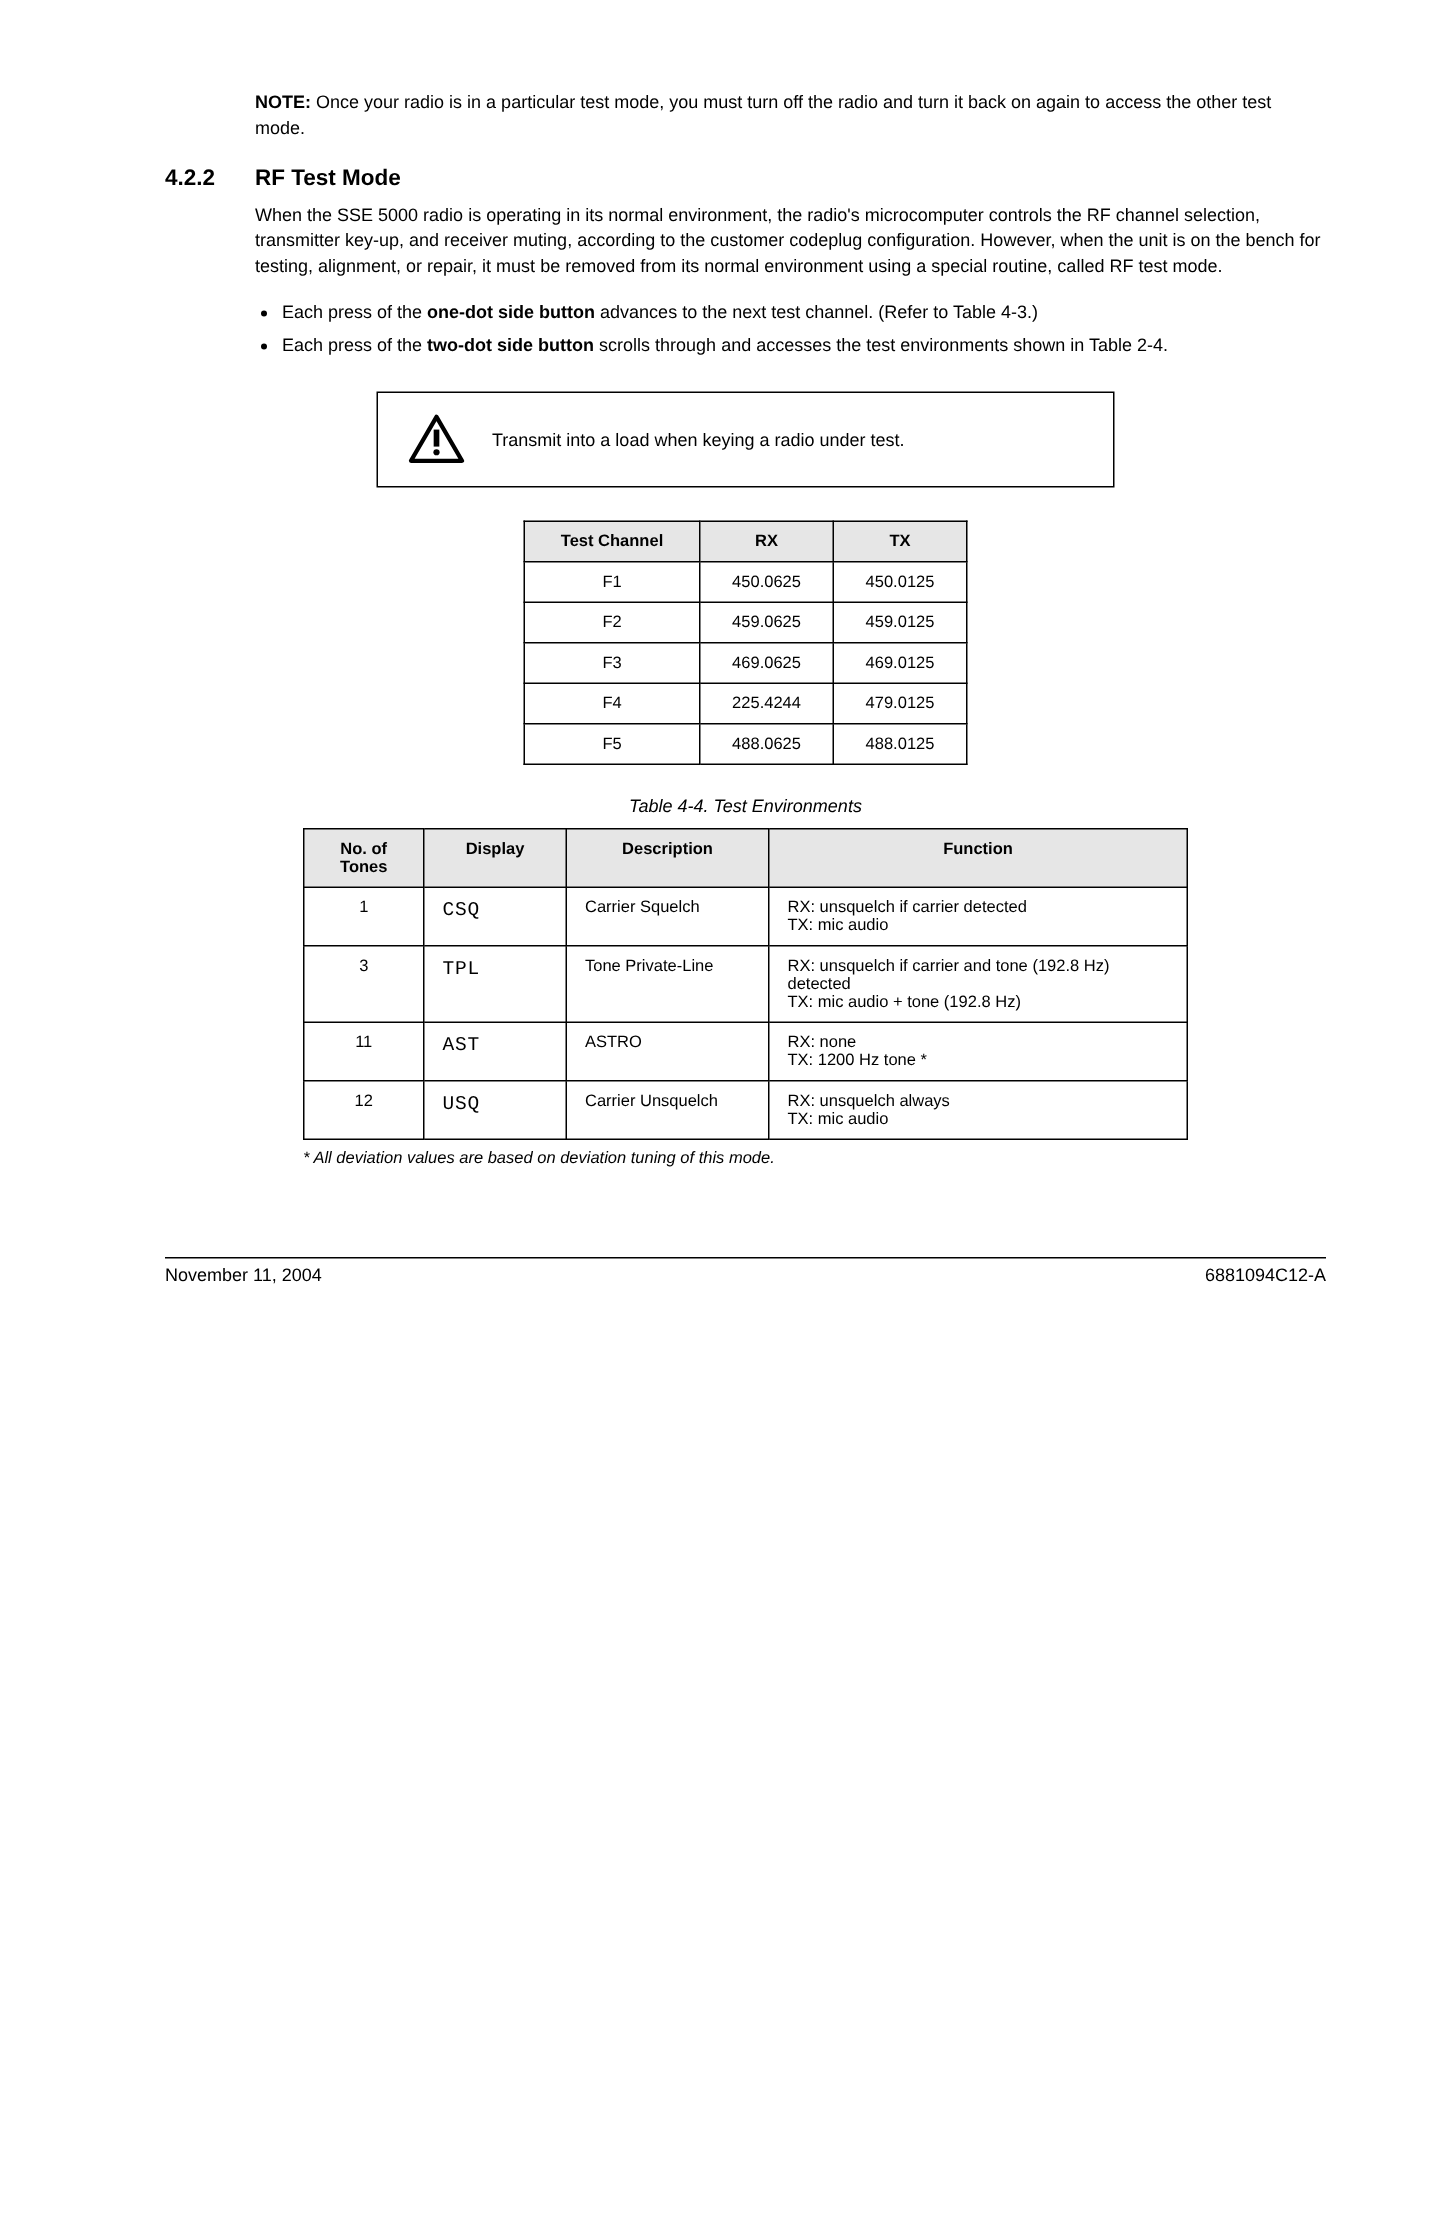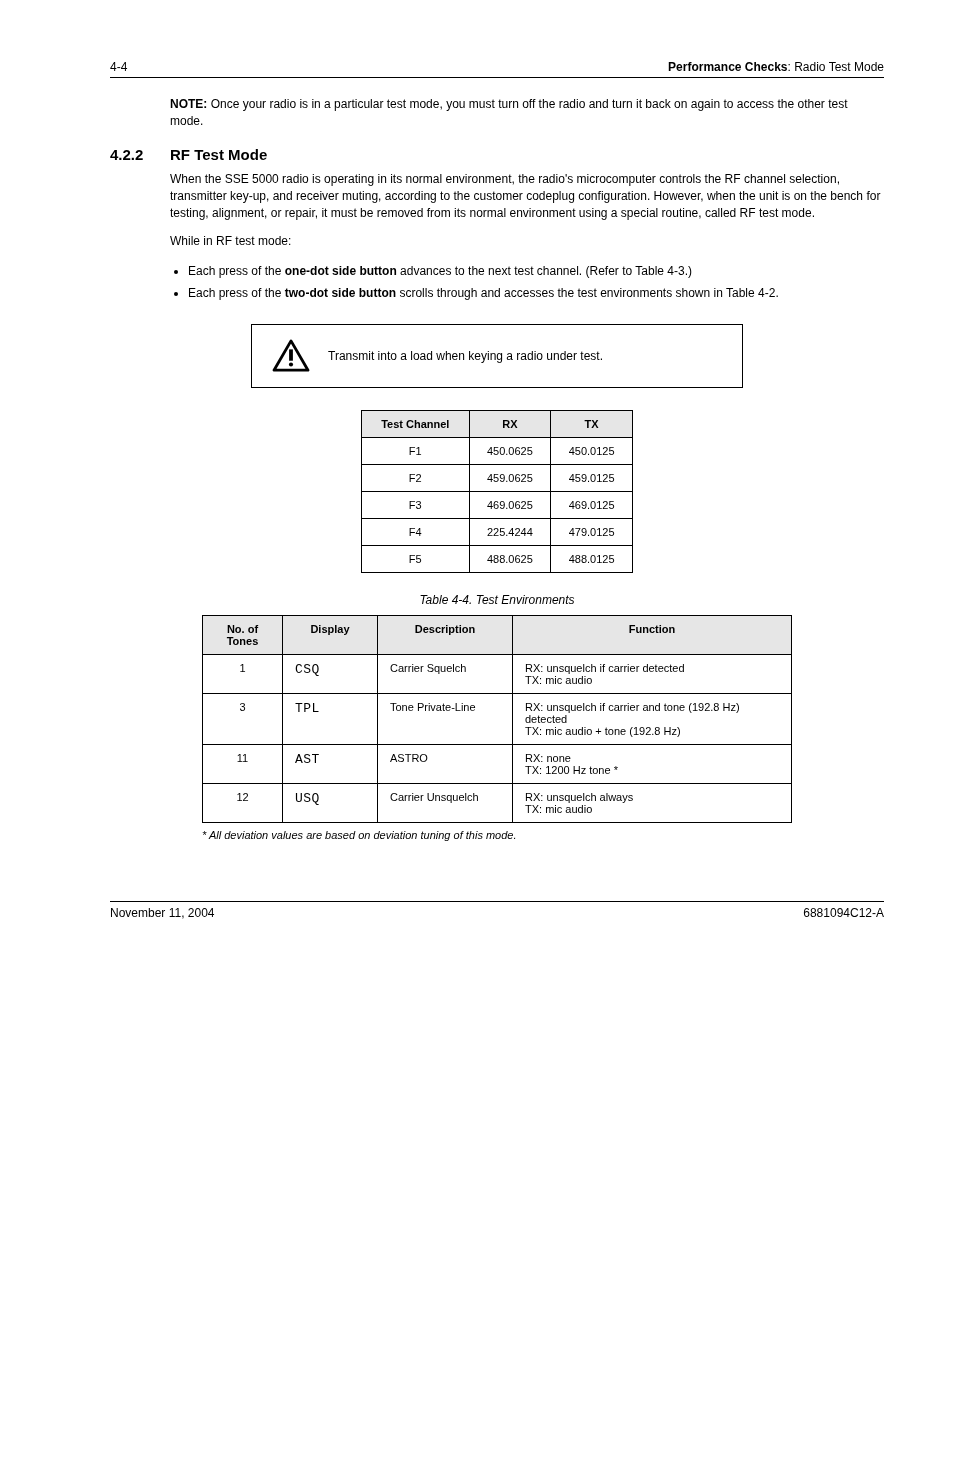--- a/index.html
+++ b/index.html
@@ -92,21 +92,21 @@
     padding: 7px 12px;
     font-size: 11px;
     text-align: left;
     vertical-align: top;
   }
   th {
     background: #e6e6e6;
     font-weight: bold;
     text-align: center;
   }
-  .table-freq { width: 272px; }
+  .table-freq { width: 296px; }
   .table-freq td { text-align: center; }
   .table-env { width: 590px; margin-top: 0; }
   .table-env th.col-tones { width: 55px; }
   .table-env th.col-display { width: 70px; }
   .table-env th.col-desc { width: 110px; }
   .table-env td.center { text-align: center; }
   .mono { font-family: "OCR A Std", "Courier New", monospace; font-size: 13px; letter-spacing: 0.5px; }
   .footnote {
     font-style: italic;
     font-size: 11px;
@@ -120,46 +120,39 @@
     border-top: 1px solid #000;
     padding-top: 4px;
     margin-top: 60px;
   }
 </style>
 </head>
 <body>
 
 <div class="page">
 
-  <div class="header-row">
-    <span>4-4</span>
-    <span>
-      <b>Performance Checks</b><span>: Radio Test Mode</span>
-    </span>
-  </div>
 
   <div class="note-block">
     <span class="note-label">NOTE:</span>
     <span>Once your radio is in a particular test mode, you must turn off the radio and turn it back on again to access the other test mode.</span>
   </div>
 
   <div class="section-row">
     <span class="section-num">4.2.2</span>
     <span class="section-title">RF Test Mode</span>
   </div>
 
   <div class="body-text">When the SSE 5000 radio is operating in its normal environment, the radio's microcomputer controls the RF channel selection, transmitter key-up, and receiver muting, according to the customer codeplug configuration. However, when the unit is on the bench for testing, alignment, or repair, it must be removed from its normal environment using a special routine, called RF test mode.</div>
-  <div class="body-text">While in RF test mode:</div>
 
   <ul class="bullet-list">
     <li>
       <span>Each press of the </span><b>one-dot side button</b><span> advances to the next test channel. (Refer to </span><span class="link">Table 4-3</span><span>.)</span>
     </li>
     <li>
-      <span>Each press of the </span><b>two-dot side button</b><span> scrolls through and accesses the test environments shown in </span><span class="link">Table 4-2</span><span>.</span>
+      <span>Each press of the </span><b>two-dot side button</b><span> scrolls through and accesses the test environments shown in </span><span class="link">Table 2-4</span><span>.</span>
     </li>
   </ul>
 
   <div class="caution-box">
     <svg class="caution-icon" viewBox="0 0 40 36">
       <polygon points="20,2 38,33 2,33" fill="none" stroke="#000" stroke-width="3" stroke-linejoin="round"></polygon>
       <rect x="18" y="11" width="4" height="12" fill="#000"></rect>
       <circle cx="20" cy="27" r="2.2" fill="#000"></circle>
     </svg>
     <span class="caution-text">Transmit into a load when keying a radio under test.</span>

